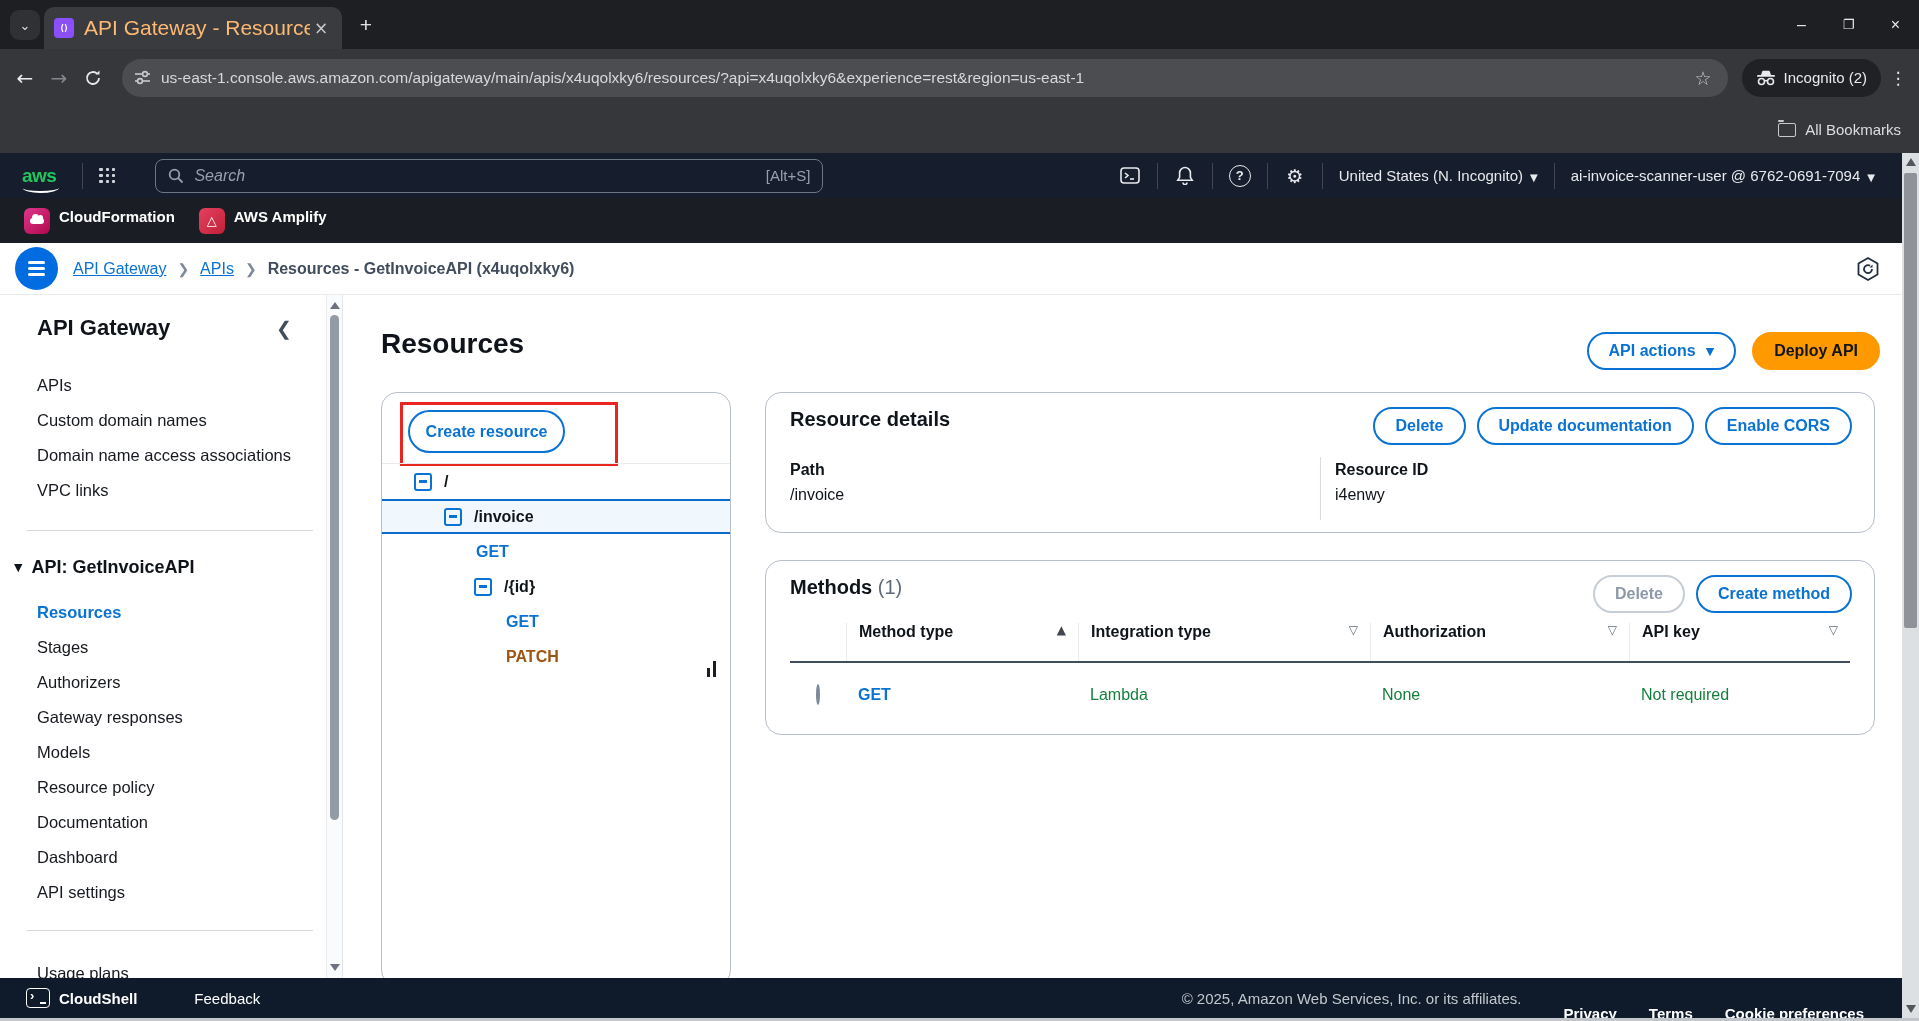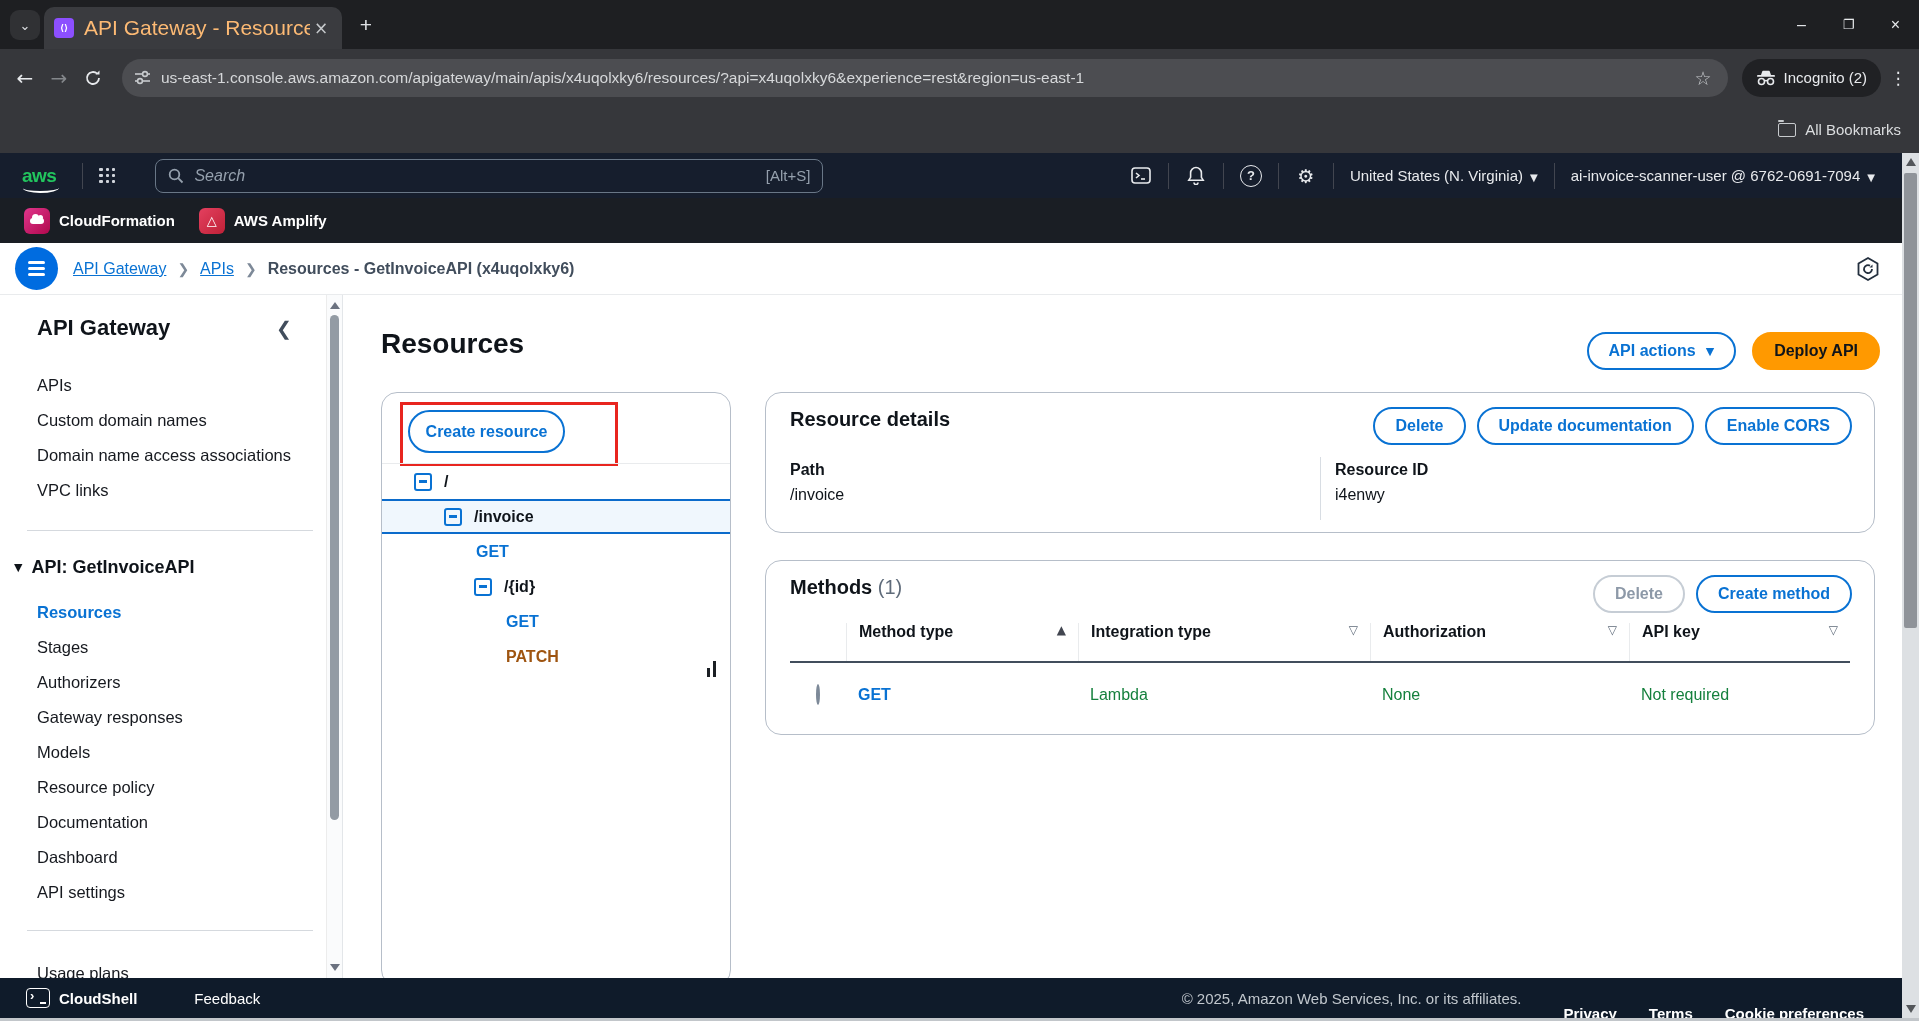--- a/index.html
+++ b/index.html
@@ -56,21 +56,21 @@
   .searchbox .kbd{font-size:15px;color:#95a0ad;}
   .navic{width:22px;height:22px;display:flex;align-items:center;justify-content:center;flex:none;color:#e8eaed;}
   .helpc{width:20px;height:20px;border:1.6px solid #e8eaed;border-radius:50%;font-size:13px;font-weight:700;
     display:flex;align-items:center;justify-content:center;}
   .navtxt{font-size:15px;white-space:nowrap;}
   .caret{font-size:10px;margin-left:7px;}
 
   
   .favbar{position:absolute;left:0;top:198px;width:1919px;height:45px;background:#1a1e24;
     display:flex;align-items:center;color:#fff;}
-  .favitem{display:flex;align-items:center;margin-left:24px;font-size:15px;font-weight:600;}
+  .favitem{display:flex;margin-left:24px;font-size:15px;font-weight:600;}
   .svcicon{width:26px;height:26px;border-radius:6px;margin-right:9px;display:flex;align-items:center;justify-content:center;flex:none;}
   .svc-cf{background:linear-gradient(135deg,#e0368c,#b0084d);}
   .svc-amp{background:linear-gradient(135deg,#e4405f,#bf2137);color:#fff;font-size:13px;font-weight:700;}
   .cloudglyph{position:relative;width:14px;height:6px;background:#fff;border-radius:3px;}
   .cloudglyph::before{content:"";position:absolute;left:2px;top:-4px;width:7px;height:7px;background:#fff;border-radius:50%;}
   .cloudglyph::after{content:"";position:absolute;right:1px;top:-3px;width:5px;height:5px;background:#fff;border-radius:50%;}
 
   
   .crumbbar{position:absolute;left:0;top:243px;width:1919px;height:52px;background:#fff;
     border-bottom:1px solid #e9ebed;display:flex;align-items:center;box-sizing:border-box;}
@@ -265,21 +265,21 @@
       <path d="M9 1.5 a5.4 5.4 0 0 1 5.4 5.4 v4.4 l1.8 2.9 H1.8 l1.8-2.9 V6.9 A5.4 5.4 0 0 1 9 1.5Z" fill="none" stroke="#e8eaed" stroke-width="1.6"></path>
       <path d="M7 16.5 a2 2 0 0 0 4 0" fill="none" stroke="#e8eaed" stroke-width="1.6"></path>
     </svg>
   </span>
   <span class="vsep"></span>
   <span class="helpc">?</span>
   <span class="vsep"></span>
   <span class="navic ico" style="font-size:19px;">⚙</span>
   <span class="vsep"></span>
   <span class="navtxt">
-    <span>United States (N. Virginia)</span><span class="caret ico">▼</span>
+    <span>United States (N. Incognito)</span><span class="caret ico">▼</span>
   </span>
   <span class="vsep"></span>
   <span class="navtxt" style="margin-right:44px;">
     <span>ai-invoice-scanner-user @ 6762-0691-7094</span><span class="caret ico">▼</span>
   </span>
 </div>
 
 <div class="favbar" id="fav-items">
     <span class="favitem">
       <span class="svcicon svc-cf">

